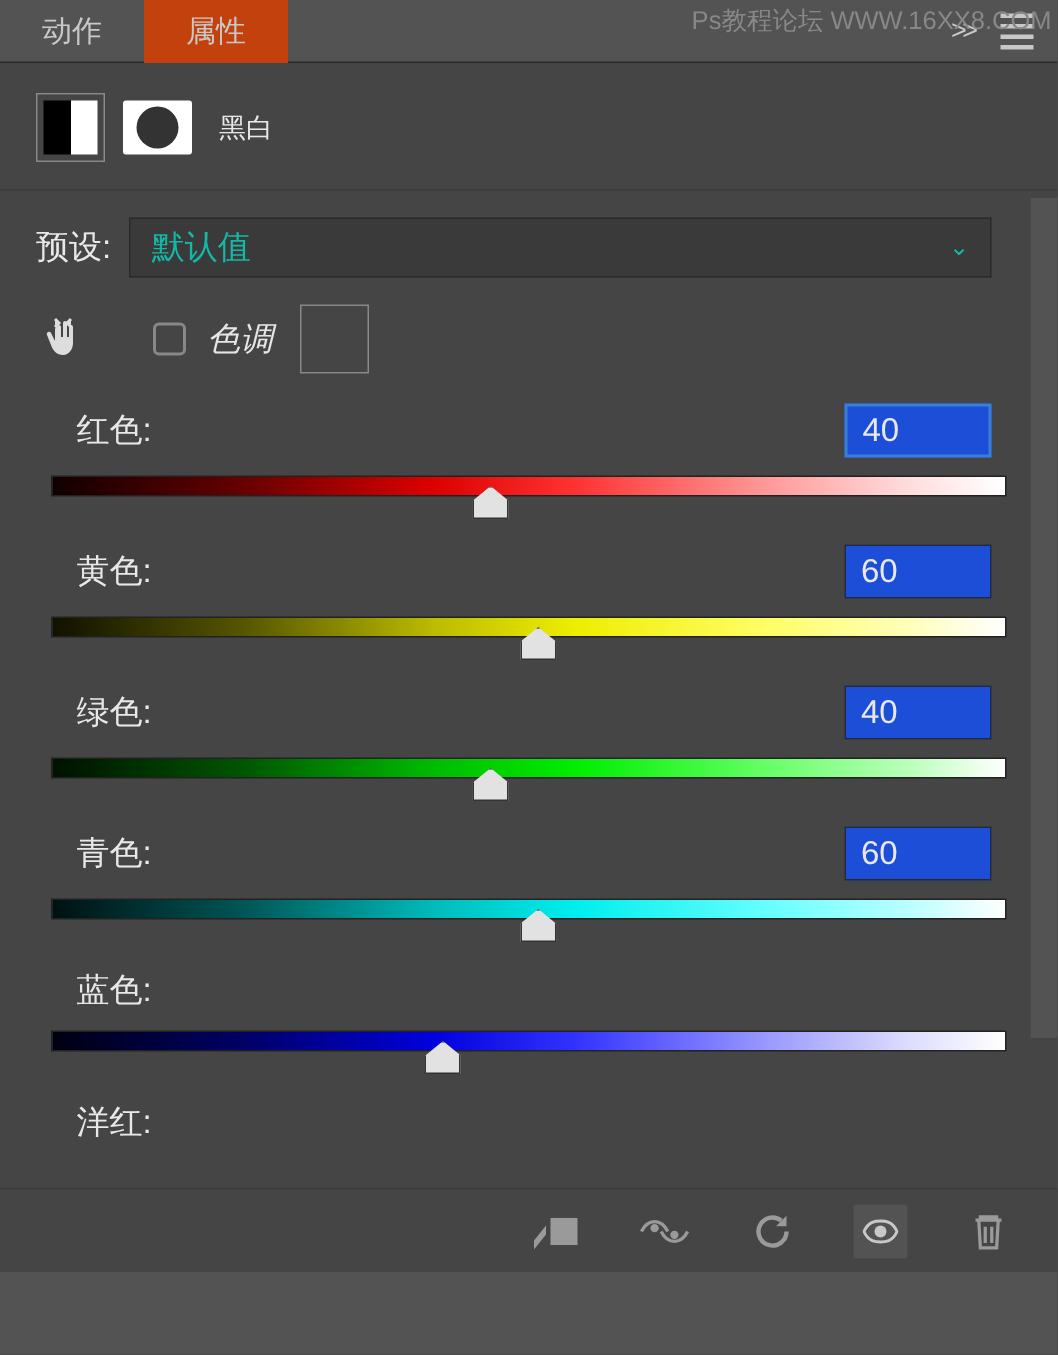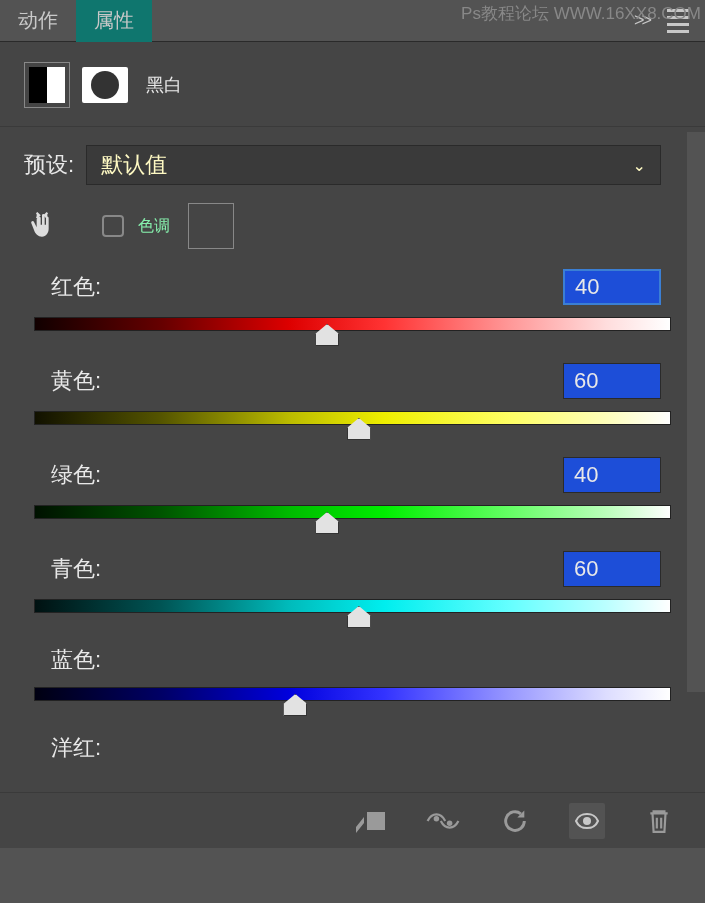--- a/index.html
+++ b/index.html
@@ -1,49 +1,49 @@
 <!DOCTYPE html>
 <html><head>
   <meta charset="utf-8">
   <style>
     * { margin: 0; padding: 0; box-sizing: border-box; font-family: "Microsoft YaHei", sans-serif; }
     body { background: #535353; width: 705px; height: 903px; overflow: hidden; position: relative; }
     
     .watermark { position: absolute; top: 2px; right: 4px; font-size: 17px; color: #888; z-index: 100; padding-left: 18px; }
     
     .panel-tabs { display: flex; align-items: center; height: 42px; background: #535353; border-bottom: 1px solid #2a2a2a; }
-    .tab { padding: 0 18px; height: 42px; display: flex; align-items: center; color: #c8c8c8; font-size: 20px; cursor: pointer; }
-    .tab.active { background: #0f766e; }
+    .tab { padding: 0 28px; height: 42px; display: flex; align-items: center; color: #c8c8c8; font-size: 20px; cursor: pointer; }
+    .tab.active { background: #c2410c; }
     .tab-spacer { flex: 1; }
     .tab-controls { display: flex; align-items: center; gap: 18px; padding-right: 16px; }
     .expand-icon { color: #c8c8c8; font-size: 18px; letter-spacing: -3px; }
     .menu-icon { display: flex; flex-direction: column; gap: 4px; }
     .menu-icon span { width: 22px; height: 3px; background: #c8c8c8; }
     
     .panel-body { background: #454545; height: 806px; position: relative; }
     .scrollbar { position: absolute; right: 0; top: 90px; width: 18px; height: 560px; background: #535353; border-radius: 0; }
     
     .header-row { display: flex; align-items: center; padding: 20px 24px 10px; gap: 12px; }
     .icon-box { width: 46px; height: 46px; border: 1px solid #888; display: flex; align-items: center; justify-content: center; }
     .icon-bw { width: 36px; height: 36px; background: linear-gradient(to right, #000 50%, #fff 50%); }
     .icon-mask { width: 46px; height: 36px; background: #fff; display: flex; align-items: center; justify-content: center; border-radius: 2px; }
     .icon-mask-circle { width: 28px; height: 28px; background: #333; border-radius: 50%; }
     .header-title { color: #e8e8e8; font-size: 18px; margin-left: 6px; }
     
     .divider { height: 1px; background: #3a3a3a; margin: 8px 0; }
     
     .preset-row { display: flex; align-items: center; padding: 10px 24px; gap: 12px; }
     .preset-label { color: #e8e8e8; font-size: 22px; white-space: nowrap; text-align: center; }
-    .dropdown { flex: 1; height: 40px; background: #3a3a3a; border: 1px solid #2a2a2a; color: #fef9c3; font-size: 22px; padding: 0 14px; display: flex; align-items: center; justify-content: space-between; margin-right: 20px; }
+    .dropdown { flex: 1; height: 40px; background: #3a3a3a; border: 1px solid #2a2a2a; color: #14b8a6; font-size: 22px; padding: 0 14px; display: flex; align-items: center; justify-content: space-between; margin-right: 20px; }
     .dropdown-caret { font-size: 16px; }
     
     .tint-row { display: flex; align-items: center; padding: 8px 24px; gap: 14px; }
     .hand-icon { width: 36px; height: 36px; display: flex; align-items: center; justify-content: center; }
     .checkbox { width: 22px; height: 22px; border: 2px solid #888; border-radius: 4px; margin-left: 28px; }
-    .tint-label { color: #86efac; font-size: 16px; }
+    .tint-label { color: #e5e5e5; font-size: 22px; font-style: italic; }
     .swatch { width: 46px; height: 46px; border: 1px solid #888; margin-left: 4px; }
     .auto-btn { margin-left: auto; margin-right: 20px; width: 110px; height: 40px; background: #525252; border: 1px solid #2a2a2a; color: #e8e8e8; font-size: 22px; display: flex; align-items: center; justify-content: center; }
     
     .slider-group { padding: 12px 24px 0; }
     .slider-label-row { display: flex; align-items: center; justify-content: space-between; padding-right: 20px; margin-left: 27px; }
     .slider-label { color: #e8e8e8; font-size: 22px; }
     .value-box { width: 98px; height: 36px; background: #1d4ed8; border: 1px solid #2a2a2a; color: #e8e8e8; font-size: 22px; padding: 0 10px; display: flex; align-items: center; }
     .value-box.selected { border: 2px solid #3b7fd4; }
     .slider-track { position: relative; height: 14px; margin: 12px 10px 20px 10px; border: 1px solid #222; }
     .slider-thumb { position: absolute; top: 6px; width: 24px; height: 22px; background: #e2e2e2; border: 1px solid #333; transform: translateX(-50%); clip-path: polygon(50% 0, 100% 45%, 100% 100%, 0 100%, 0 45%); }

